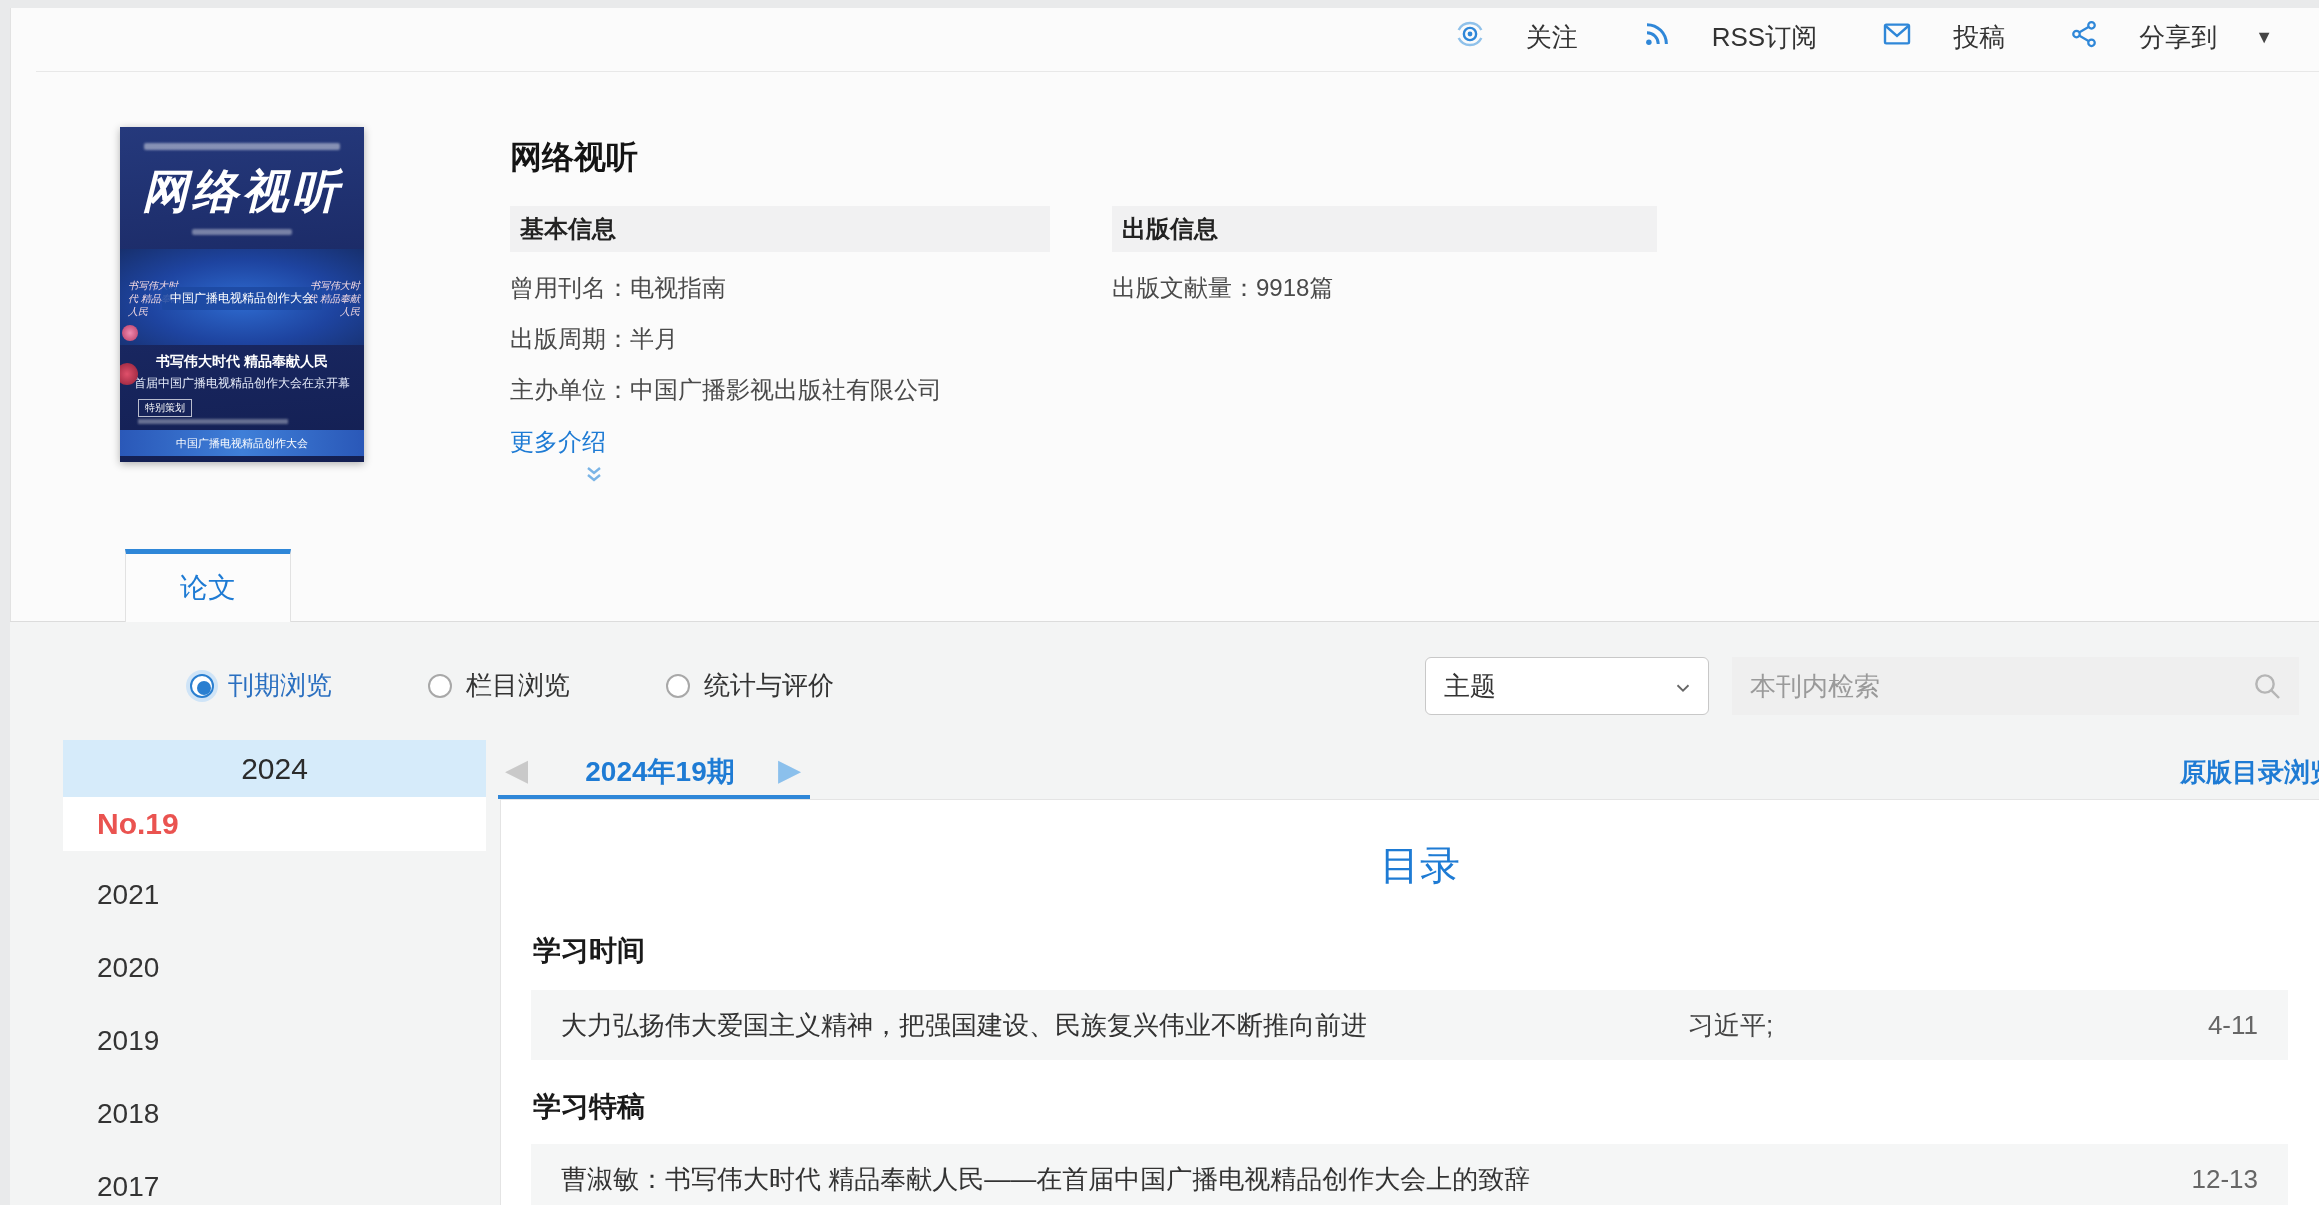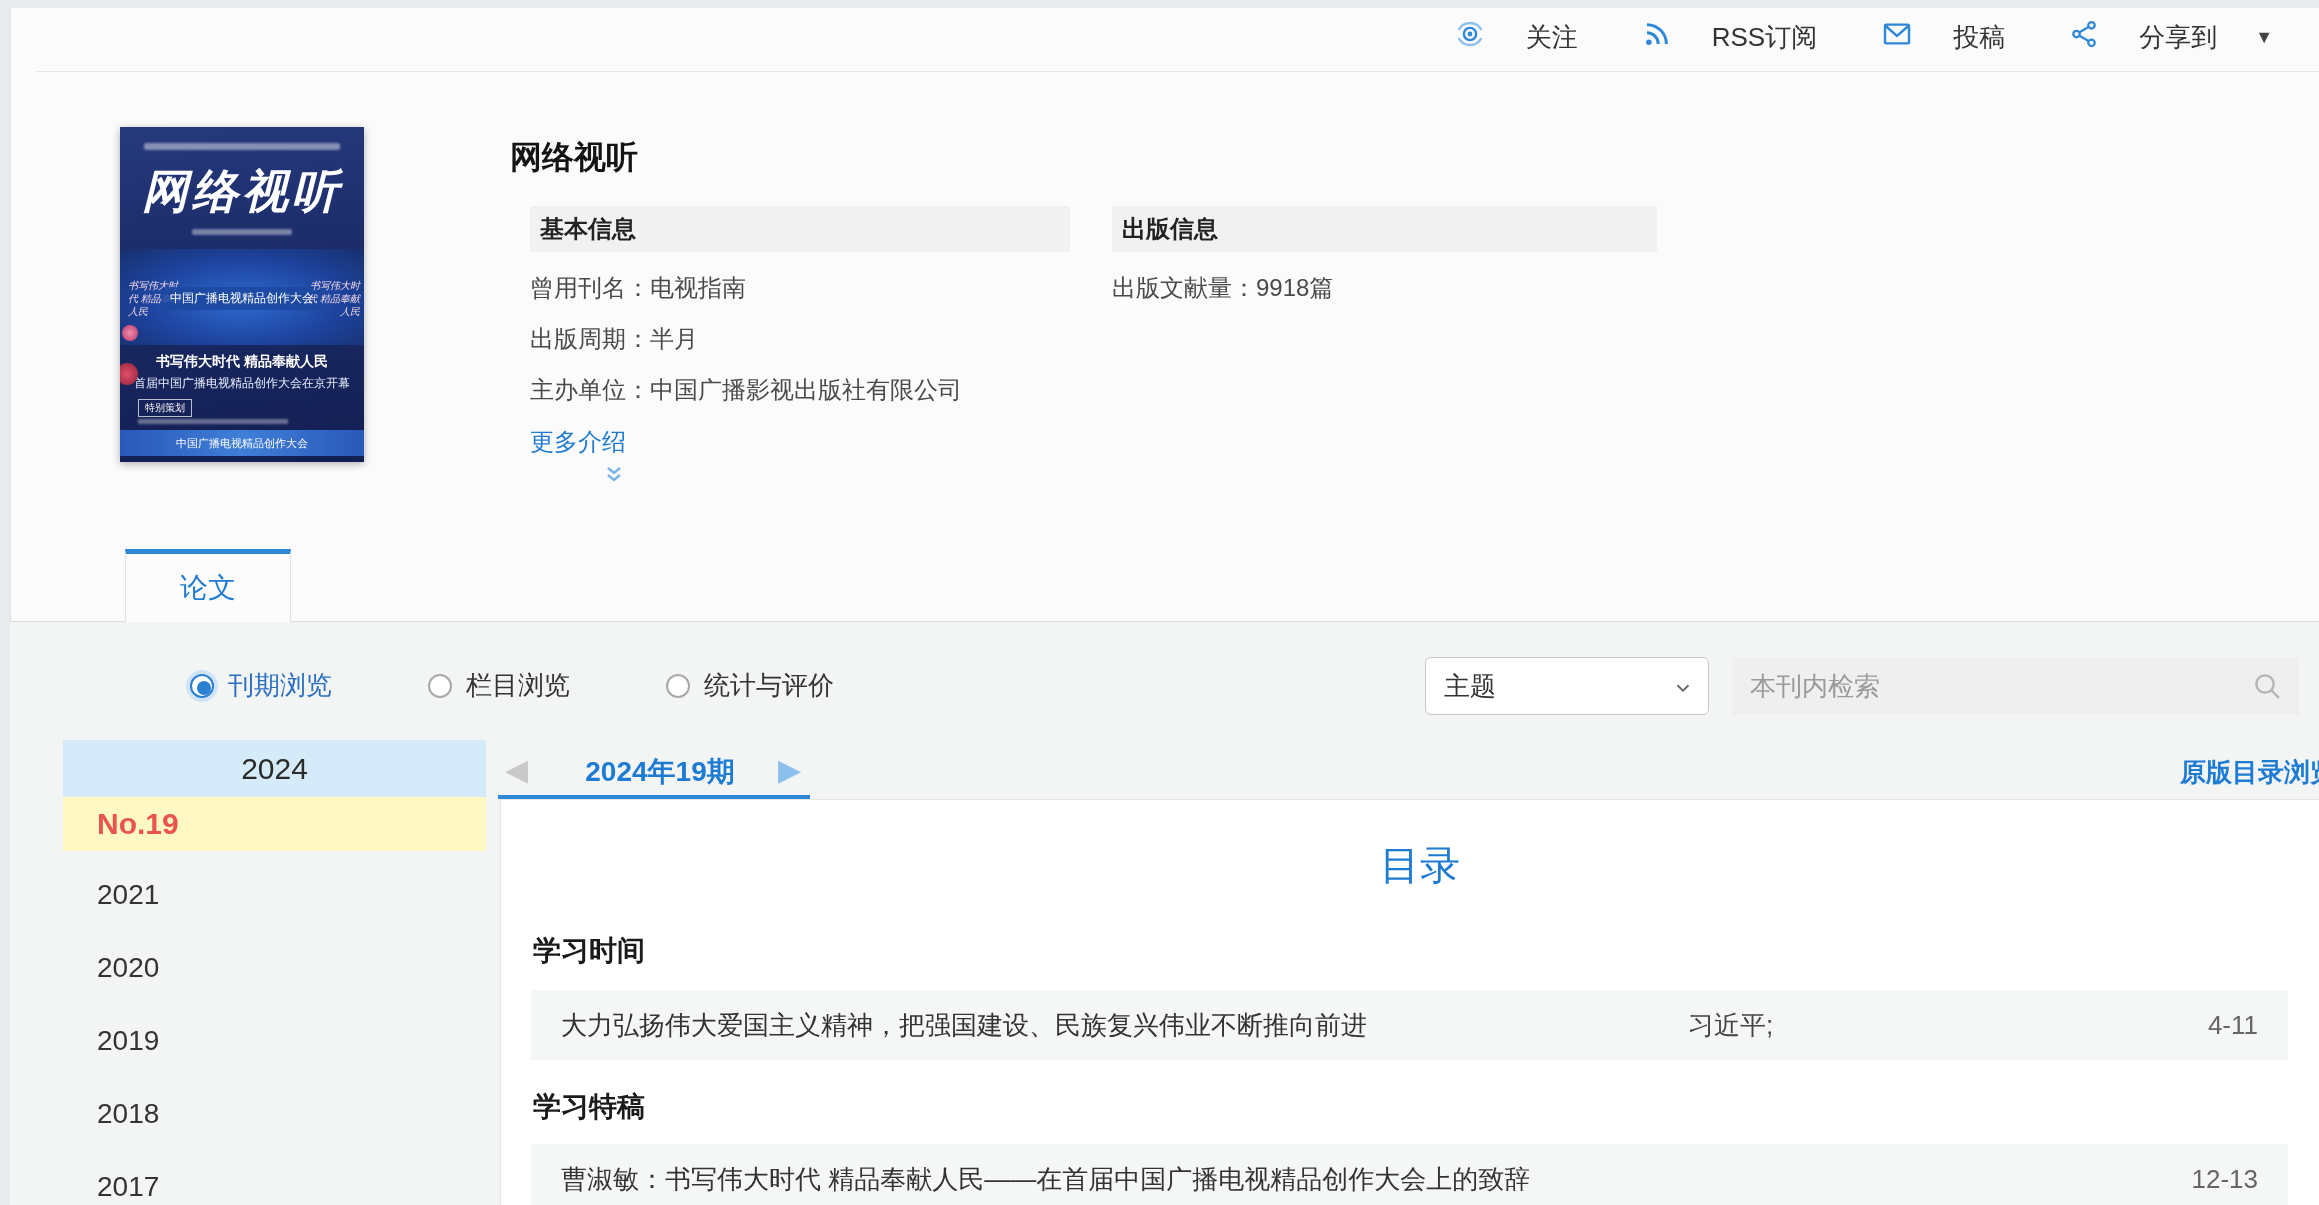--- a/index.html
+++ b/index.html
@@ -41,21 +41,21 @@
   .cover-blurline { position:absolute; top:292px; left:18px; width:150px; height:5px; background:rgba(255,255,255,.35); filter:blur(1px); }
   .cover-bottom-banner { position:absolute; left:0; right:0; bottom:6px; height:26px; line-height:26px; text-align:center;
     background:linear-gradient(90deg,#2a58b8,#3f7fd8,#2a58b8); color:#fff; font-size:11px; }
   .cover-accent { position:absolute; border-radius:50%; }
   .a1 { left:2px; top:198px; width:16px; height:16px; background:radial-gradient(#f08bb0,#b83a64); }
   .a2 { left:-4px; top:236px; width:22px; height:22px; background:radial-gradient(#e0506a,#8e1f38); }
 
   .journal-title { position:absolute; left:510px; top:136px; font-size:32px; font-weight:bold; color:#141414; z-index:5; }
 
   .info-col { position:absolute; top:206px; z-index:5; }
-  .info-col.basic { left:510px; width:540px;margin-left:20px; }
+  .info-col.basic { left:510px; width:540px; }
   .info-col.pub   { left:1112px; width:545px; }
   .info-heading { background:#f1f1f2; height:46px; line-height:46px; font-size:24px; font-weight:bold; color:#222; padding-left:10px; }
   .info-row { margin-top:21px; font-size:24px; color:#4a4a4a; line-height:30px; }
   .more-link { margin-top:21px; font-size:24px; color:#1e7bd4; display:flex; align-items:flex-end; cursor:pointer; width:max-content;flex-direction:column; }
   .more-link svg { margin-left:5px; margin-top:4px; }
 
   
   .tab-papers { position:absolute; left:125px; top:549px; width:166px; height:73px; background:#fcfcfc;
     border-top:5px solid #2f87d8; border-left:1px solid #e2e2e2; border-right:1px solid #e2e2e2;
     display:flex; align-items:center; justify-content:center;
@@ -77,21 +77,21 @@
 
   .search-box { position:absolute; left:1732px; top:657px; width:567px; height:58px; background:#efefef; z-index:6; }
   .search-box input { width:100%; height:100%; background:transparent; border:none; outline:none;
     font-size:26px; color:#1d4ed8; padding:0 60px 0 18px; font-family:inherit; }
   .search-box input::placeholder { color:#9a9a9a; }
   .search-box svg { position:absolute; right:16px; top:13px; cursor:pointer; }
 
   
   .sb-year-selected { position:absolute; left:63px; top:740px; width:423px; height:57px; background:#d6ebfa;
     text-align:center; line-height:57px; font-size:30px; color:#2b2b2b; z-index:6; cursor:pointer; }
-  .sb-issue { position:absolute; left:63px; top:797px; width:423px; height:54px; background:#fef9c3;
+  .sb-issue { position:absolute; left:63px; top:797px; width:423px; height:54px; background:#ffffff;
     line-height:54px; padding-left:34px; font-size:30px; font-weight:bold; color:#ea5350; z-index:6; cursor:pointer; }
   .sb-years { position:absolute; left:63px; top:858px; width:423px; z-index:6; }
   .sb-year-item { height:73px; line-height:73px; padding-left:34px; font-size:28px; color:#333; cursor:pointer; }
 
   
   .issue-prev { position:absolute; left:505px; top:752px; font-size:30px; color:#c9c9c9; z-index:6; cursor:pointer; }
   .issue-current { position:absolute; left:560px; top:753px; width:200px; text-align:center;
     font-size:28px; font-weight:bold; color:#1e7bd4; z-index:6; cursor:pointer; white-space:nowrap; }
   .issue-next { position:absolute; left:778px; top:752px; font-size:30px; color:#8bc0ec; z-index:6; cursor:pointer; }
   .issue-underline { position:absolute; left:498px; top:795px; width:312px; height:4px; background:#2f87d8; z-index:6; }

